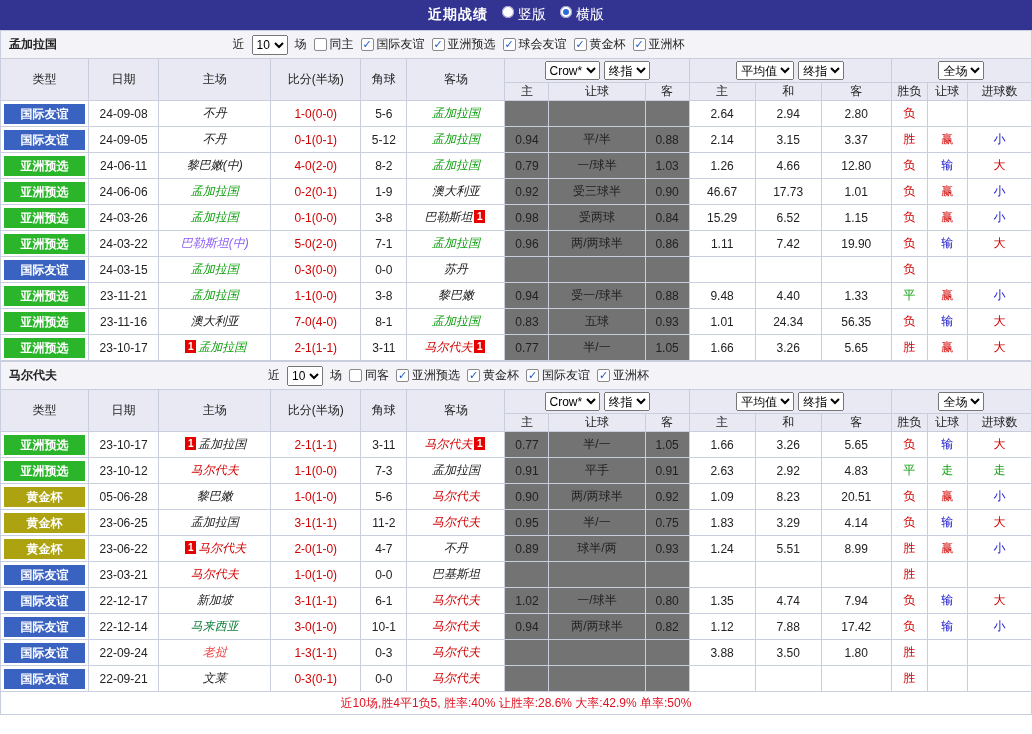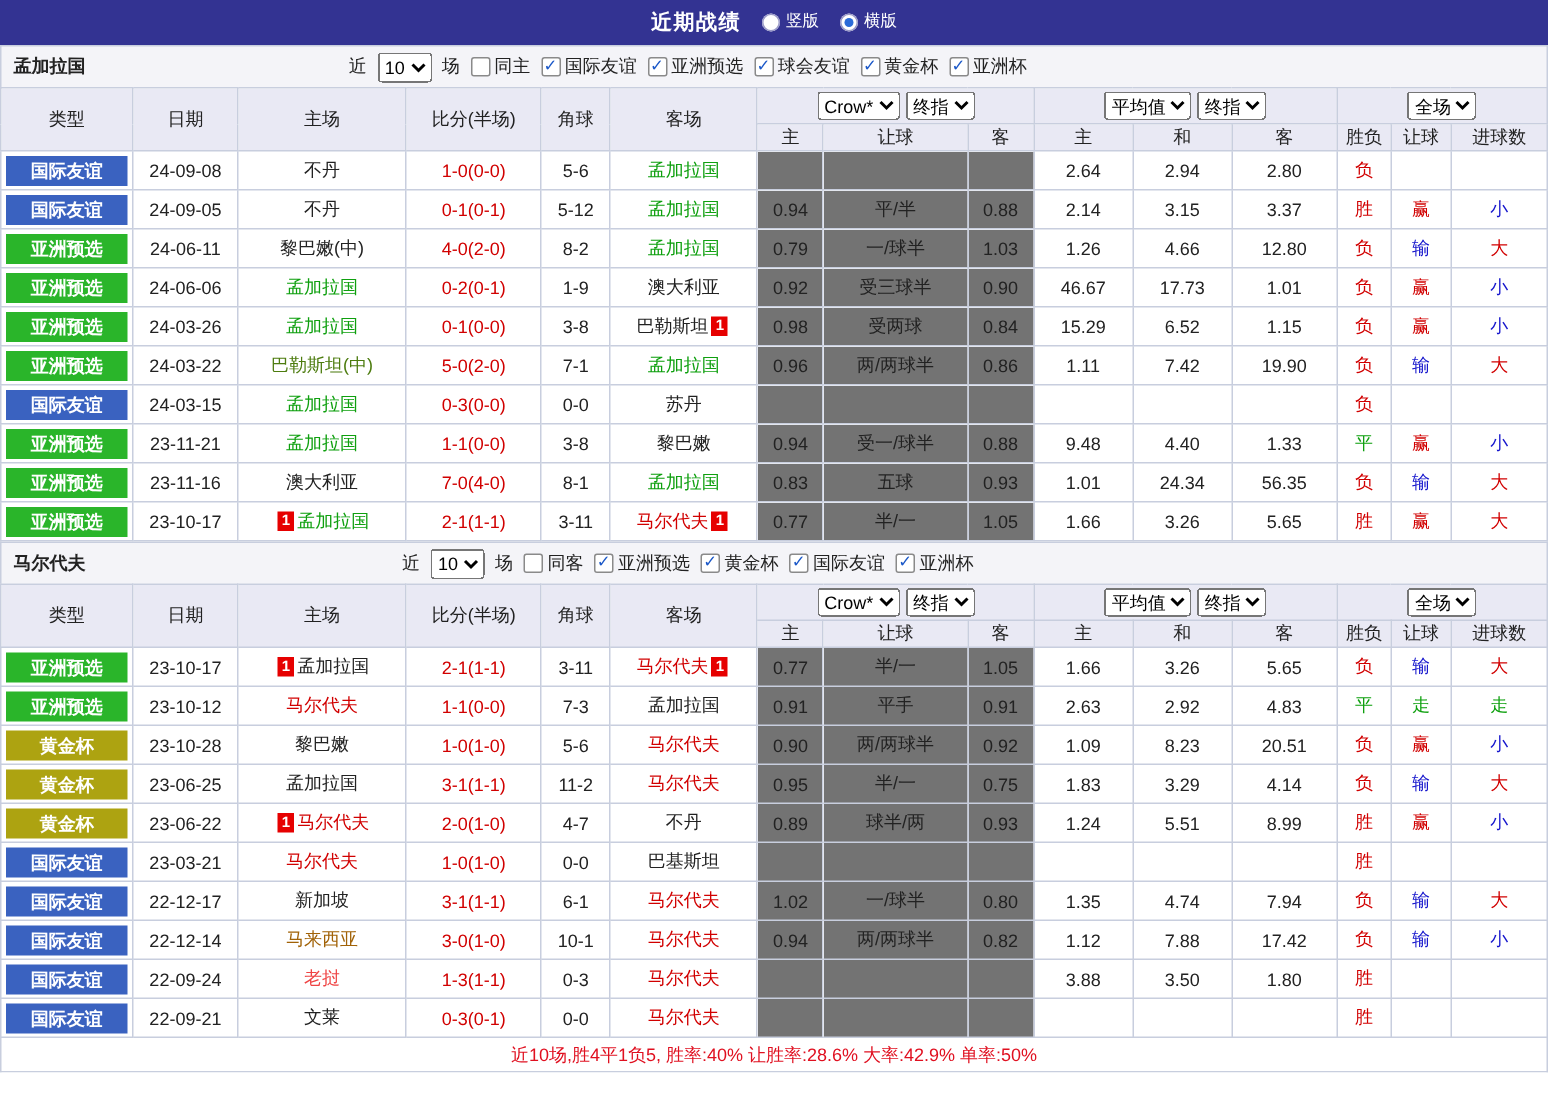--- a/index.html
+++ b/index.html
@@ -1,42 +1,42 @@
 <!DOCTYPE html>
 <html><head>
 <meta charset="utf-8">
 <style>
   html,body{margin:0;padding:0;}
   body{width:1032px;font-family:"Liberation Sans","DejaVu Sans",sans-serif;font-size:12px;color:#222;background:#fff;}
 
   
   .topbar{height:30px;background:#333392;display:flex;align-items:center;justify-content:center;color:#fff;}
   .topbar .title{font-weight:bold;font-size:14px;letter-spacing:1px;}
-  .radio-item{display:inline-flex;align-items:flex-end;gap:4px;margin-left:14px;cursor:pointer;font-size:11px;}
+  .radio-item{display:inline-flex;align-items:flex-start;gap:4px;margin-left:14px;cursor:pointer;font-size:14px;}
   .radio{width:12px;height:12px;border-radius:50%;background:#fff;display:inline-block;position:relative;box-shadow:inset 0 0 0 1px #9a9ac8;}
   .radio.sel::after{content:"";position:absolute;left:3px;top:3px;width:6px;height:6px;border-radius:50%;background:#2b6bd8;}
 
   
   .filterbar{height:28px;display:flex;align-items:center;background:#f4f4f8;border:1px solid #c8cede;border-bottom:none;padding:0 8px;box-sizing:border-box;}
   .team-name{font-weight:bold;min-width:140px;color:#222;}
   .filter-controls{display:flex;align-items:center;gap:7px;margin:0 auto;padding-right:255px;white-space:nowrap;}
   .filter-controls select{font-size:12px;height:20px;}
   .ck-item{display:inline-flex;align-items:center;cursor:pointer;}
   .cb{width:13px;height:13px;border:1px solid #8a8a8a;background:#fff;display:inline-flex;align-items:center;justify-content:center;color:#1b58c8;font-size:11px;font-weight:bold;margin-right:3px;border-radius:2px;line-height:1;box-sizing:border-box;}
 
   
   table{border-collapse:collapse;table-layout:fixed;width:1032px;}
   th,td{border:1px solid #c8cede;text-align:center;padding:0;overflow:hidden;white-space:nowrap;}
   thead tr.h1 th{height:23px;background:#e9e9f4;font-weight:normal;}
   thead tr.h2 th{height:17px;background:#e9e9f4;font-weight:normal;}
   thead select{font-size:12px;margin:0 2px;height:19px;}
   tbody td{height:25px;background:#fff;}
   td.odds{background:#737373;}
   .type-badge{display:block;margin:2px 3px;padding:3px 0;color:#fff;font-weight:bold;font-size:12px;line-height:14px;}
-  .team{cursor:pointer;}
+  .team{cursor:pointer;font-style:italic;}
   .score{color:#d10000;cursor:pointer;}
   .card1{display:inline-block;width:11px;height:13px;background:#e60000;color:#fff;font-size:10px;line-height:13px;font-weight:bold;margin:0 2px;text-align:center;vertical-align:1px;}
   .summary{height:22px;line-height:22px;text-align:center;color:#e01020;border:1px solid #c8cede;border-top:none;background:#fff;}
 </style>
 </head>
 <body>
 
 <div class="topbar">
   <span class="title">近期战绩</span>
   <span class="radio-group"><span class="radio-item">
@@ -217,21 +217,21 @@
             <td>1.15</td>
             <td><span style="color: rgb(209, 0, 0);">负</span></td>
             <td><span style="color: rgb(209, 0, 0);">赢</span></td>
             <td><span style="color: rgb(20, 20, 204);">小</span></td>
           </tr>
           <tr>
             <td>
               <span class="type-badge" style="background: rgb(42, 181, 42);">亚洲预选</span>
             </td>
             <td>24-03-22</td>
-            <td><span class="team" style="color: #4d7c0f;">巴勒斯坦(中)</span></td>
+            <td><span class="team" style="color: #8b5cf6;">巴勒斯坦(中)</span></td>
             <td><span class="score">5-0(2-0)</span></td>
             <td>7-1</td>
             <td><span class="team" style="color: rgb(15, 160, 15);">孟加拉国</span></td>
             <td class="odds">0.96</td>
             <td class="odds">两/两球半</td>
             <td class="odds">0.86</td>
             <td>1.11</td>
             <td>7.42</td>
             <td>19.90</td>
             <td><span style="color: rgb(209, 0, 0);">负</span></td>
@@ -424,21 +424,21 @@
             <td>2.92</td>
             <td>4.83</td>
             <td><span style="color: rgb(15, 160, 15);">平</span></td>
             <td><span style="color: rgb(15, 160, 15);">走</span></td>
             <td><span style="color: rgb(15, 160, 15);">走</span></td>
           </tr>
           <tr>
             <td>
               <span class="type-badge" style="background: rgb(173, 163, 17);">黄金杯</span>
             </td>
-            <td>23-10-28</td>
+            <td>05-06-28</td>
             <td><span class="team" style="color: rgb(34, 34, 34);">黎巴嫩</span></td>
             <td><span class="score">1-0(1-0)</span></td>
             <td>5-6</td>
             <td><span class="team" style="color: rgb(209, 0, 0);">马尔代夫</span></td>
             <td class="odds">0.90</td>
             <td class="odds">两/两球半</td>
             <td class="odds">0.92</td>
             <td>1.09</td>
             <td>8.23</td>
             <td>20.51</td>
@@ -520,21 +520,21 @@
             <td>7.94</td>
             <td><span style="color: rgb(209, 0, 0);">负</span></td>
             <td><span style="color: rgb(20, 20, 204);">输</span></td>
             <td><span style="color: rgb(209, 0, 0);">大</span></td>
           </tr>
           <tr>
             <td>
               <span class="type-badge" style="background: rgb(58, 98, 192);">国际友谊</span>
             </td>
             <td>22-12-14</td>
-            <td><span class="team" style="color: #a16207;">马来西亚</span></td>
+            <td><span class="team" style="color: #15803d;">马来西亚</span></td>
             <td><span class="score">3-0(1-0)</span></td>
             <td>10-1</td>
             <td><span class="team" style="color: rgb(209, 0, 0);">马尔代夫</span></td>
             <td class="odds">0.94</td>
             <td class="odds">两/两球半</td>
             <td class="odds">0.82</td>
             <td>1.12</td>
             <td>7.88</td>
             <td>17.42</td>
             <td><span style="color: rgb(209, 0, 0);">负</span></td>

